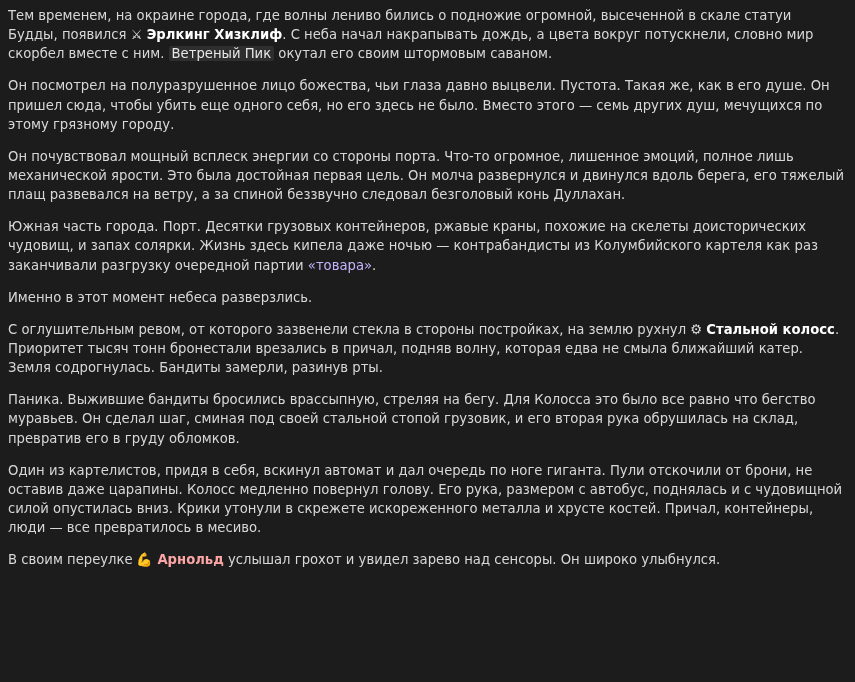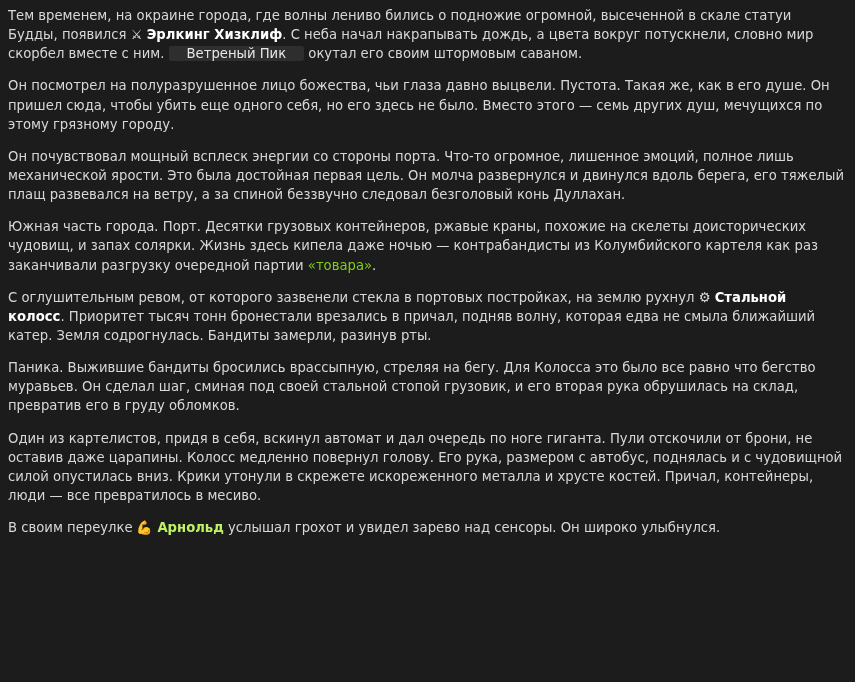--- a/index.html
+++ b/index.html
@@ -18,34 +18,35 @@
     padding: 6px 10px 10px 8px;
     box-sizing: border-box;
     width: 855px;
   }
   p {
     margin: 0 0 13px 0;
     text-align: left;
   }
   p:last-child { margin-bottom: 0; }
   .name-erlking { color: #ffffff; font-weight: bold; margin-top: 24px; }
-  .name-arnold  { color: #bef264; font-weight: bold; margin-top: 12px; }
+  .name-arnold  { color: #fca5a5; font-weight: bold; margin-top: 12px; }
   .name-colossus{ color: #ffffff; font-weight: bold; }
-  .hl-ventry    { color: #e8e8e8; background: #2e2e2e; padding: 0 18px; border-radius: 2px; }
-  .hl-goods     { color: #84cc16; }
+  .hl-ventry    { color: #e8e8e8; background: #2e2e2e; padding: 0 3px; border-radius: 2px; }
+  .hl-goods     { color: #c4b5fd; }
   .icon { font-style: normal; display: inline-block; }
   .icon-sword    { color: #e0e0e0; }
   .icon-gear     { color: #dcdcdc; }
   .icon-muscle   { color: #d8a15a; }
 </style>
 </head>
 <body>
 
 <div id="story">
     <p><span>Тем временем, на окраине города, где волны лениво бились о подножие огромной, высеченной в скале статуи Будды, появился </span><i class="icon icon-sword">⚔</i><span> </span><strong class="name-erlking">Эрлкинг Хизклиф</strong><span>. С неба начал накрапывать дождь, а цвета вокруг потускнели, словно мир скорбел вместе с ним. </span><span class="hl-ventry">Ветреный  Пик</span><span> окутал его своим штормовым саваном.</span></p>
     <p><span>Он посмотрел на полуразрушенное лицо божества, чьи глаза давно выцвели. Пустота. Такая же, как в его душе. Он пришел сюда, чтобы убить еще одного себя, но его здесь не было. Вместо этого — семь других душ, мечущихся по этому грязному городу.</span></p>
     <p><span>Он почувствовал мощный всплеск энергии со стороны порта. Что-то огромное, лишенное эмоций, полное лишь механической ярости. Это была достойная первая цель. Он молча развернулся и двинулся вдоль берега, его тяжелый плащ развевался на ветру, а за спиной беззвучно следовал безголовый конь Дуллахан.</span></p>
     <p><span>Южная часть города. Порт. Десятки грузовых контейнеров, ржавые краны, похожие на скелеты доисторических чудовищ, и запах солярки. Жизнь здесь кипела даже ночью — контрабандисты из Колумбийского картеля как раз заканчивали разгрузку очередной партии </span><span class="hl-goods">«товара»</span><span>.</span></p>
-    <p><span>С оглушительным ревом, от которого зазвенели стекла в портовых постройках, на землю рухнул </span><i class="icon icon-gear">⚙</i><span> </span><strong class="name-colossus">Стальной колосс</strong><span>. Приоритет тысяч тонн бронестали врезались в причал, подняв волну, которая едва не смыла ближайший катер. Земля содрогнулась. Бандиты замерли, разинув рты.</span></p>
+    <p><span>Именно в этот момент небеса разверзлись.</span></p>
+    <p><span>С оглушительным ревом, от которого зазвенели стекла в стороны постройках, на землю рухнул </span><i class="icon icon-gear">⚙</i><span> </span><strong class="name-colossus">Стальной колосс</strong><span>. Приоритет тысяч тонн бронестали врезались в причал, подняв волну, которая едва не смыла ближайший катер. Земля содрогнулась. Бандиты замерли, разинув рты.</span></p>
     <p><span>Паника. Выжившие бандиты бросились врассыпную, стреляя на бегу. Для Колосса это было все равно что бегство муравьев. Он сделал шаг, сминая под своей стальной стопой грузовик, и его вторая рука обрушилась на склад, превратив его в груду обломков.</span></p>
     <p><span>Один из картелистов, придя в себя, вскинул автомат и дал очередь по ноге гиганта. Пули отскочили от брони, не оставив даже царапины. Колосс медленно повернул голову. Его рука, размером с автобус, поднялась и с чудовищной силой опустилась вниз. Крики утонули в скрежете искореженного металла и хрусте костей. Причал, контейнеры, люди — все превратилось в месиво.</span></p>
     <p><span>В своим переулке </span><i class="icon icon-muscle">💪</i><span> </span><strong class="name-arnold">Арнольд</strong><span> услышал грохот и увидел зарево над сенсоры. Он широко улыбнулся.</span></p>
   </div>
 
 </body></html>

